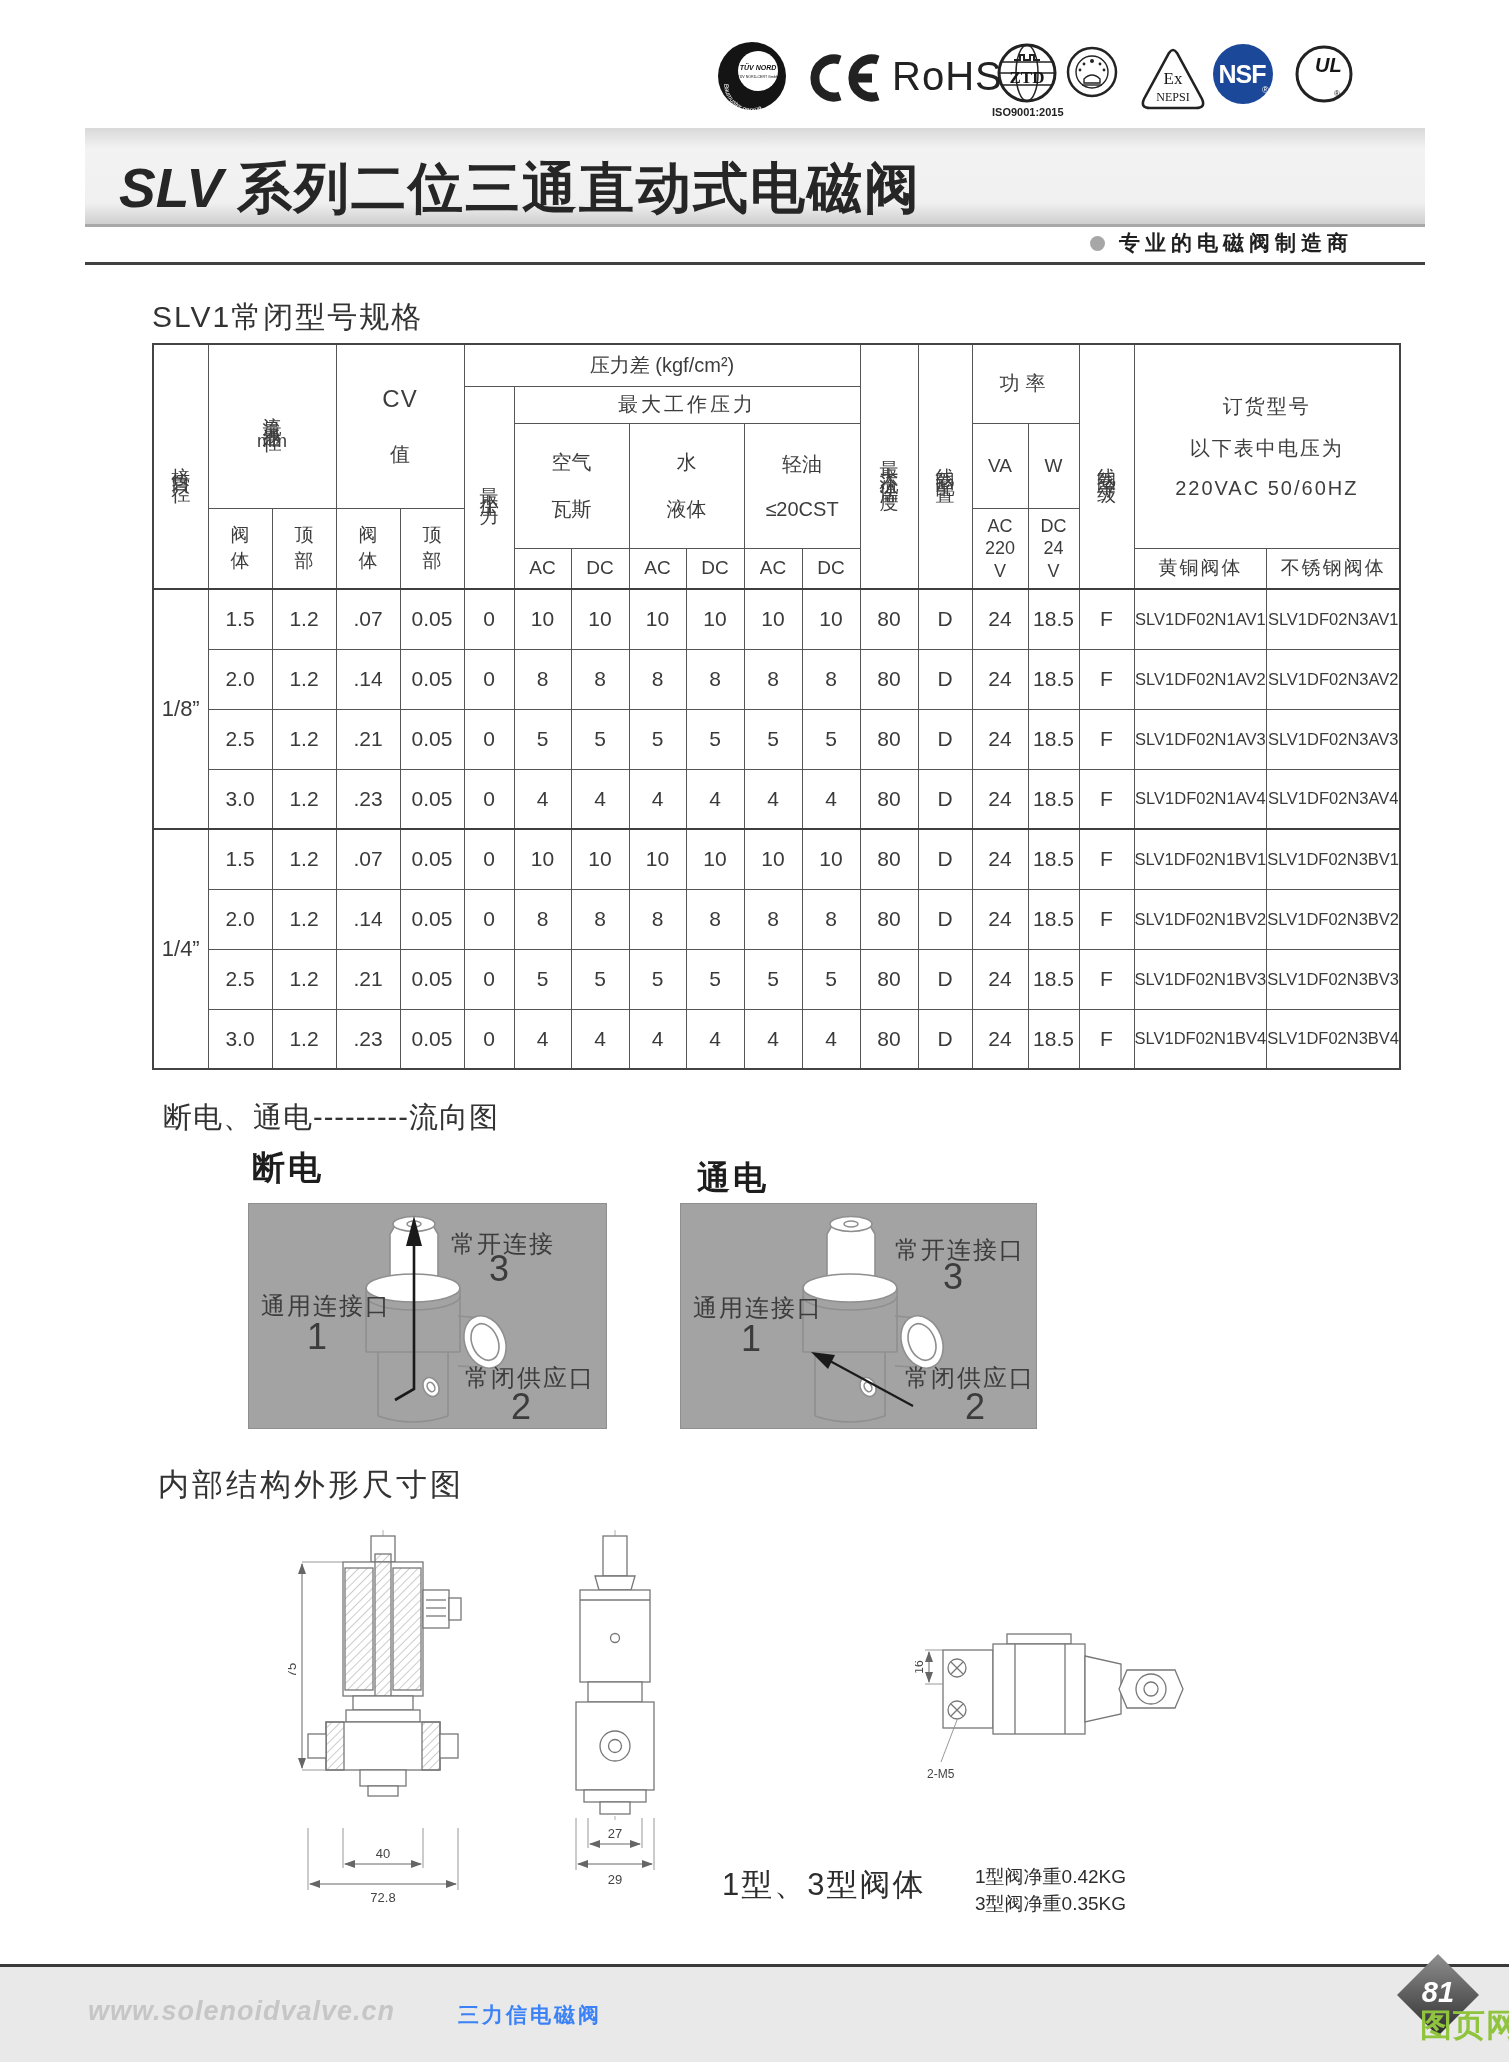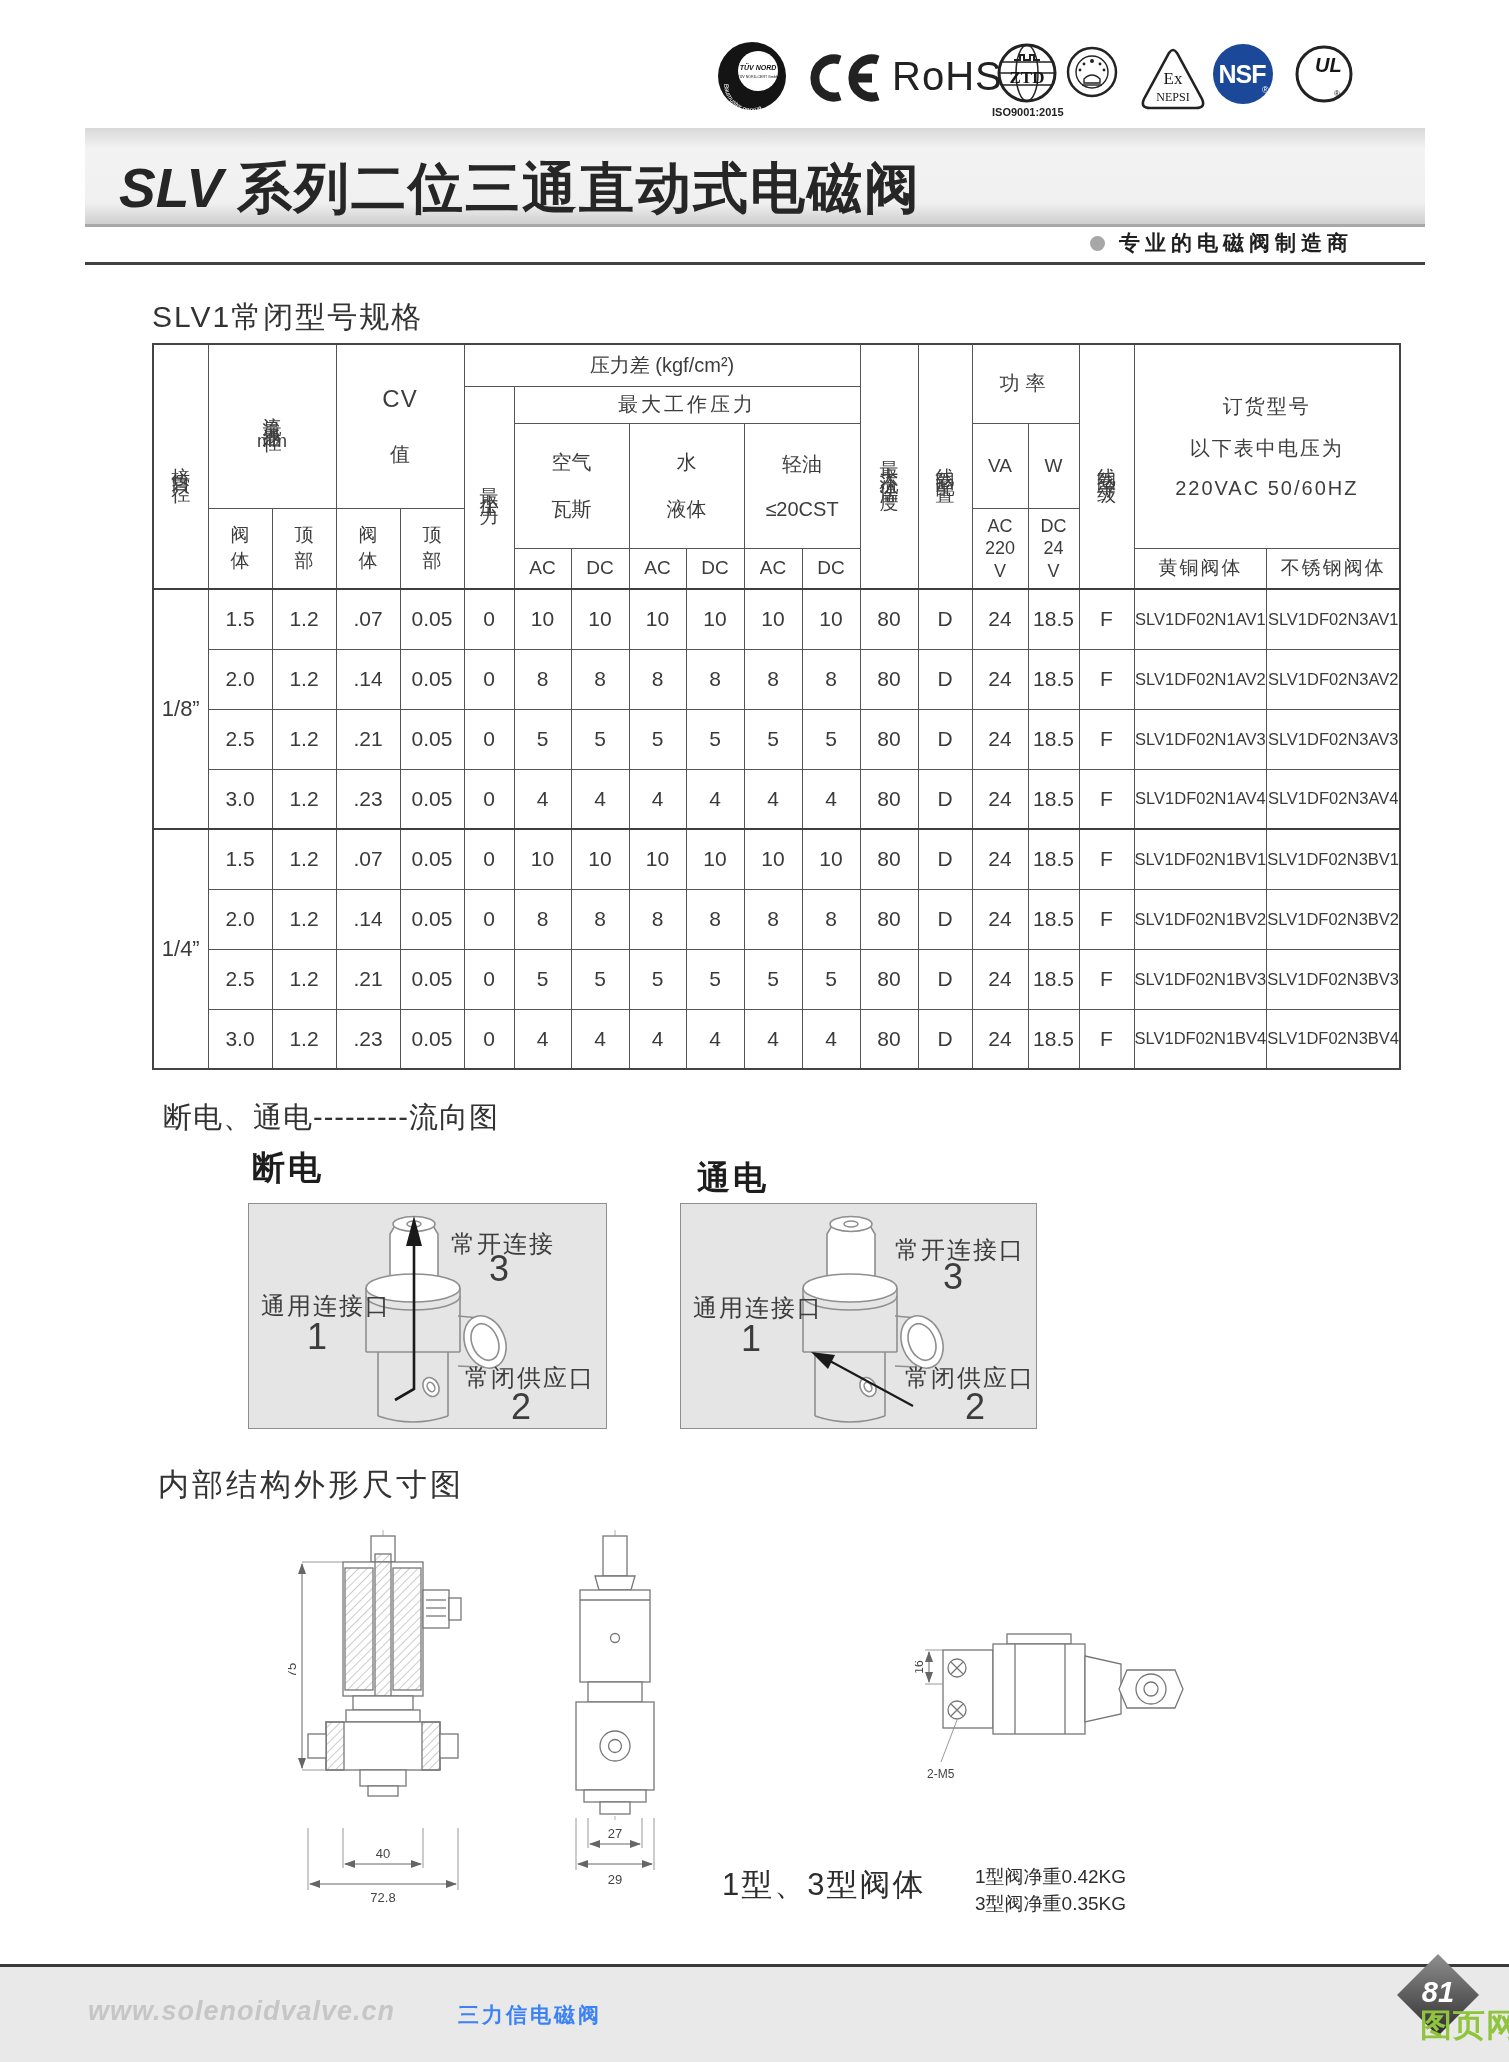--- a/index.html
+++ b/index.html
@@ -46,21 +46,21 @@
   .orderbox{display:flex;flex-direction:column;align-items:center;gap:15px;font-size:20px;letter-spacing:2px;}
   .mhead{font-size:18px;letter-spacing:2px;}
   table.spec tbody td.cell{font-size:21px;color:#3a3a3a;}
   table.spec tbody td.model{font-size:16.5px;letter-spacing:0;}
   table.spec tbody td.size{font-size:22px;}
   table.spec tbody tr.group-start td{border-top:2px solid #3e3e3e;}
 
   
   .flow-heading{position:absolute;left:163px;top:1098px;font-size:29px;color:#333;letter-spacing:1px;}
   .flow-title{position:absolute;font-size:33px;font-weight:bold;color:#1d1d1d;letter-spacing:3px;}
-  .flow-box{position:absolute;width:357px;height:224px;border:1.5px solid #8f8f8f;background:#e5e5e5;}
+  .flow-box{position:absolute;width:357px;height:224px;border:1.5px solid #8f8f8f;background:#a3a3a3;}
   .flow-box svg{position:absolute;left:0;top:0;}
   .flabel{position:absolute;font-size:24px;color:#3c3c3c;letter-spacing:2px;white-space:nowrap;}
   .fnum{position:absolute;font-size:36px;color:#3c3c3c;}
 
   
   .dims-heading{position:absolute;left:158px;top:1464px;font-size:31px;color:#333;letter-spacing:3px;}
   .dims-caption{position:absolute;left:722px;top:1864px;font-size:31px;color:#2d2d2d;letter-spacing:2px;}
   .weight{position:absolute;left:975px;font-size:19px;color:#2d2d2d;}
   .ddraw text{font-family:"Liberation Sans",sans-serif;}
 

